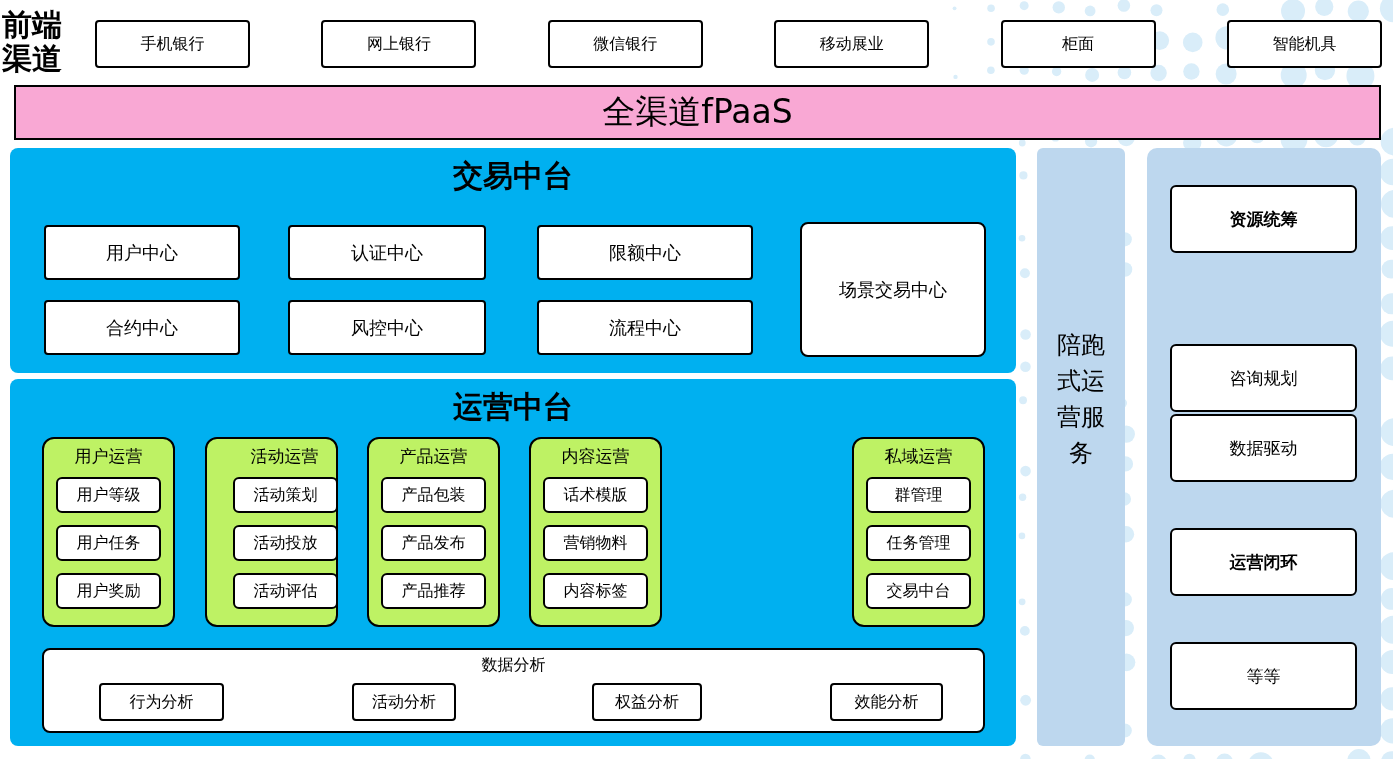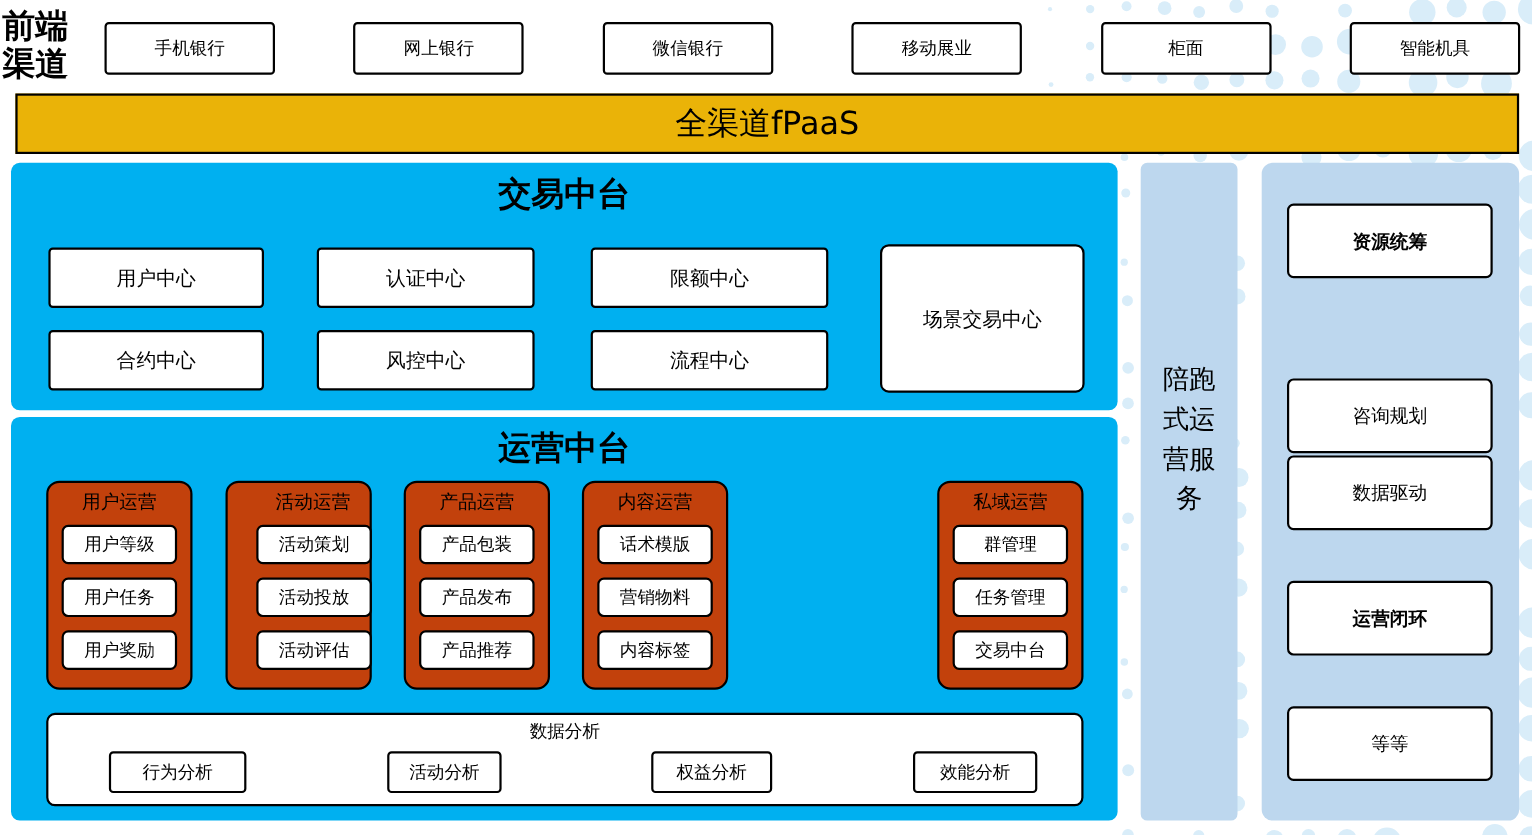--- a/index.html
+++ b/index.html
@@ -20,24 +20,24 @@
     left:95px;top:20px;width:1287px;height:48px;
     display:flex;justify-content:space-between;
   }
   .channel-box{
     width:155px;height:48px;background:#fff;border:2px solid #000;border-radius:4px;
     display:flex;align-items:center;justify-content:center;font-size:16px;box-sizing:border-box;
   }
 
   
   .fpaas-bar{
-    left:14px;top:85px;width:1367px;height:55px;background:#eab308;
+    left:14px;top:85px;width:1367px;height:55px;background:#f9a8d4;
     border:2px solid #000;box-sizing:border-box;
     display:flex;align-items:center;justify-content:center;
-    font-size:29px;font-weight:500;
+    font-size:33px;font-weight:500;
   }
 
   
   .platform{background:#00B0F0;border-radius:8px;}
   .trade-section{left:10px;top:148px;width:1006px;height:225px;}
   .ops-section{left:10px;top:379px;width:1006px;height:367px;}
   .platform-title{
     position:absolute;left:0;top:8px;width:100%;text-align:center;
     font-family:"DejaVu Serif","Liberation Serif",serif;font-weight:bold;font-size:30px;
   }
@@ -50,21 +50,21 @@
   .t-c0{left:34px;top:77px;width:196px;height:55px;}
   .t-c1{left:278px;top:77px;width:198px;height:55px;}
   .t-c2{left:527px;top:77px;width:216px;height:55px;}
   .t-c3{left:34px;top:152px;width:196px;height:55px;}
   .t-c4{left:278px;top:152px;width:198px;height:55px;}
   .t-c5{left:527px;top:152px;width:216px;height:55px;}
   .t-scene{left:790px;top:74px;width:186px;height:135px;border-radius:8px;}
 
   
   .ops-col{
-    position:absolute;top:58px;width:133px;height:190px;background:#c2410c;
+    position:absolute;top:58px;width:133px;height:190px;background:#bef264;
     border:2px solid #000;border-radius:12px;box-sizing:border-box;padding-top:6px;
   }
   .ops-col-0{left:32px;}.ops-col-1{left:195px;padding-left:26px;}.ops-col-2{left:357px;}
   .ops-col-3{left:519px;}.ops-col-4{left:680px;}.ops-col-5{left:842px;}
   .ops-col-title{text-align:center;font-size:17px;margin-bottom:9px;}
   .ops-item{
     width:105px;height:36px;margin:0 auto 12px auto;background:#fff;
     border:2px solid #000;border-radius:6px;box-sizing:border-box;
     display:flex;align-items:center;justify-content:center;font-size:16px;
   }

